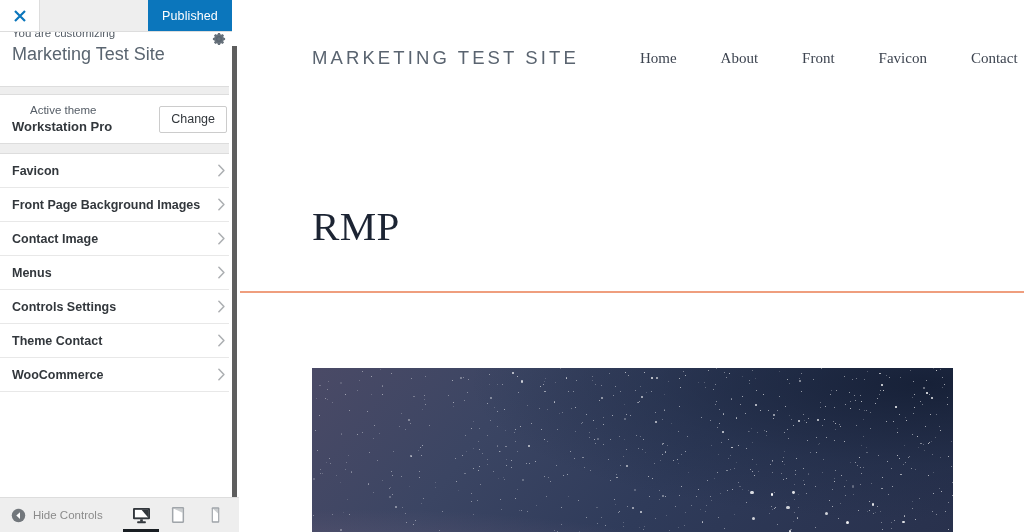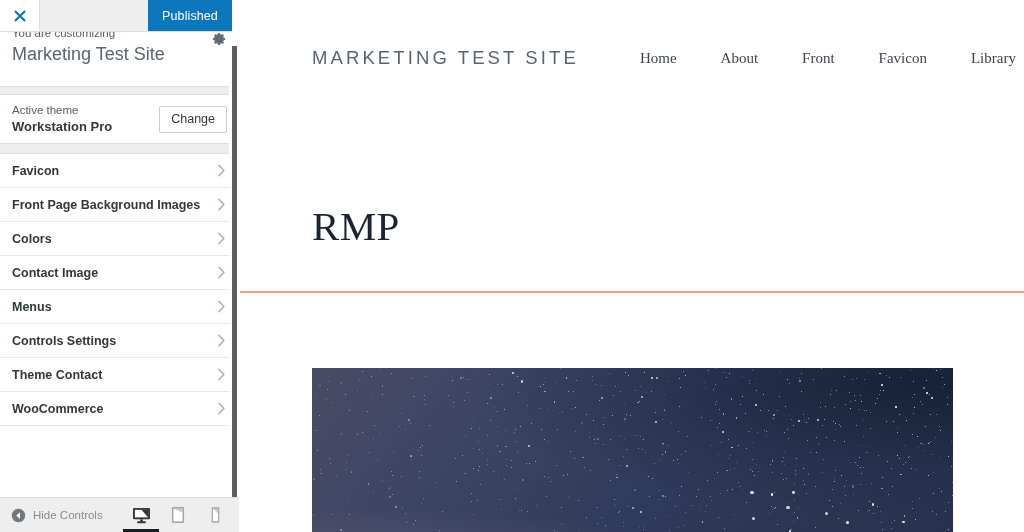--- a/index.html
+++ b/index.html
@@ -142,20 +142,21 @@
     border-bottom: 1px solid #dddddd;
     display: flex;
     align-items: center;
     padding: 0 12px;
   }
   .cz-theme-text { flex: 1 1 auto; }
   .cz-theme-label {
     font-size: 11.5px;
     color: #555d66;
     line-height: 15px;
+    margin-left: 18px;
   }
   .cz-theme-name {
     font-size: 13px;
     color: #32373c;
     font-weight: bold;
     line-height: 17px;
   }
   .cz-change-btn {
     background: #ffffff;
     border: 1px solid #cccccc;
@@ -427,26 +428,20 @@
 
     <div class="cz-sections" id="section-list">
         <div class="cz-section">
           <span class="cz-section-label">Favicon</span>
           <svg class="cz-chevron" viewBox="0 0 10 14">
             <path d="M2.2 1.4 L7.6 7 L2.2 12.6" stroke="#6a6f75" stroke-width="1.7" fill="none" stroke-linecap="round" stroke-linejoin="round"></path>
           </svg>
         </div>
         <div class="cz-section">
           <span class="cz-section-label">Front Page Background Images</span>
-          <svg class="cz-chevron" viewBox="0 0 10 14">
-            <path d="M2.2 1.4 L7.6 7 L2.2 12.6" stroke="#6a6f75" stroke-width="1.7" fill="none" stroke-linecap="round" stroke-linejoin="round"></path>
-          </svg>
-        </div>
-        <div class="cz-section">
-          <span class="cz-section-label">Colors</span>
           <svg class="cz-chevron" viewBox="0 0 10 14">
             <path d="M2.2 1.4 L7.6 7 L2.2 12.6" stroke="#6a6f75" stroke-width="1.7" fill="none" stroke-linecap="round" stroke-linejoin="round"></path>
           </svg>
         </div>
         <div class="cz-section">
           <span class="cz-section-label">Contact Image</span>
           <svg class="cz-chevron" viewBox="0 0 10 14">
             <path d="M2.2 1.4 L7.6 7 L2.2 12.6" stroke="#6a6f75" stroke-width="1.7" fill="none" stroke-linecap="round" stroke-linejoin="round"></path>
           </svg>
         </div>
@@ -522,21 +517,21 @@
 
   <div class="preview">
 
     <div class="site-header">
       <div class="site-title">MARKETING TEST SITE</div>
       <nav class="site-nav" id="site-nav">
           <a href="#">Home</a>
           <a href="#">About</a>
           <a href="#">Front</a>
           <a href="#">Favicon</a>
-          <a href="#">Library</a>
+          <a href="#">Contact</a>
         </nav>
     </div>
 
     <div class="page-title-wrap">
       <h1 class="page-title">RMP</h1>
     </div>
 
     <div class="accent-rule"></div>
 
     <div class="hero-wrap">

